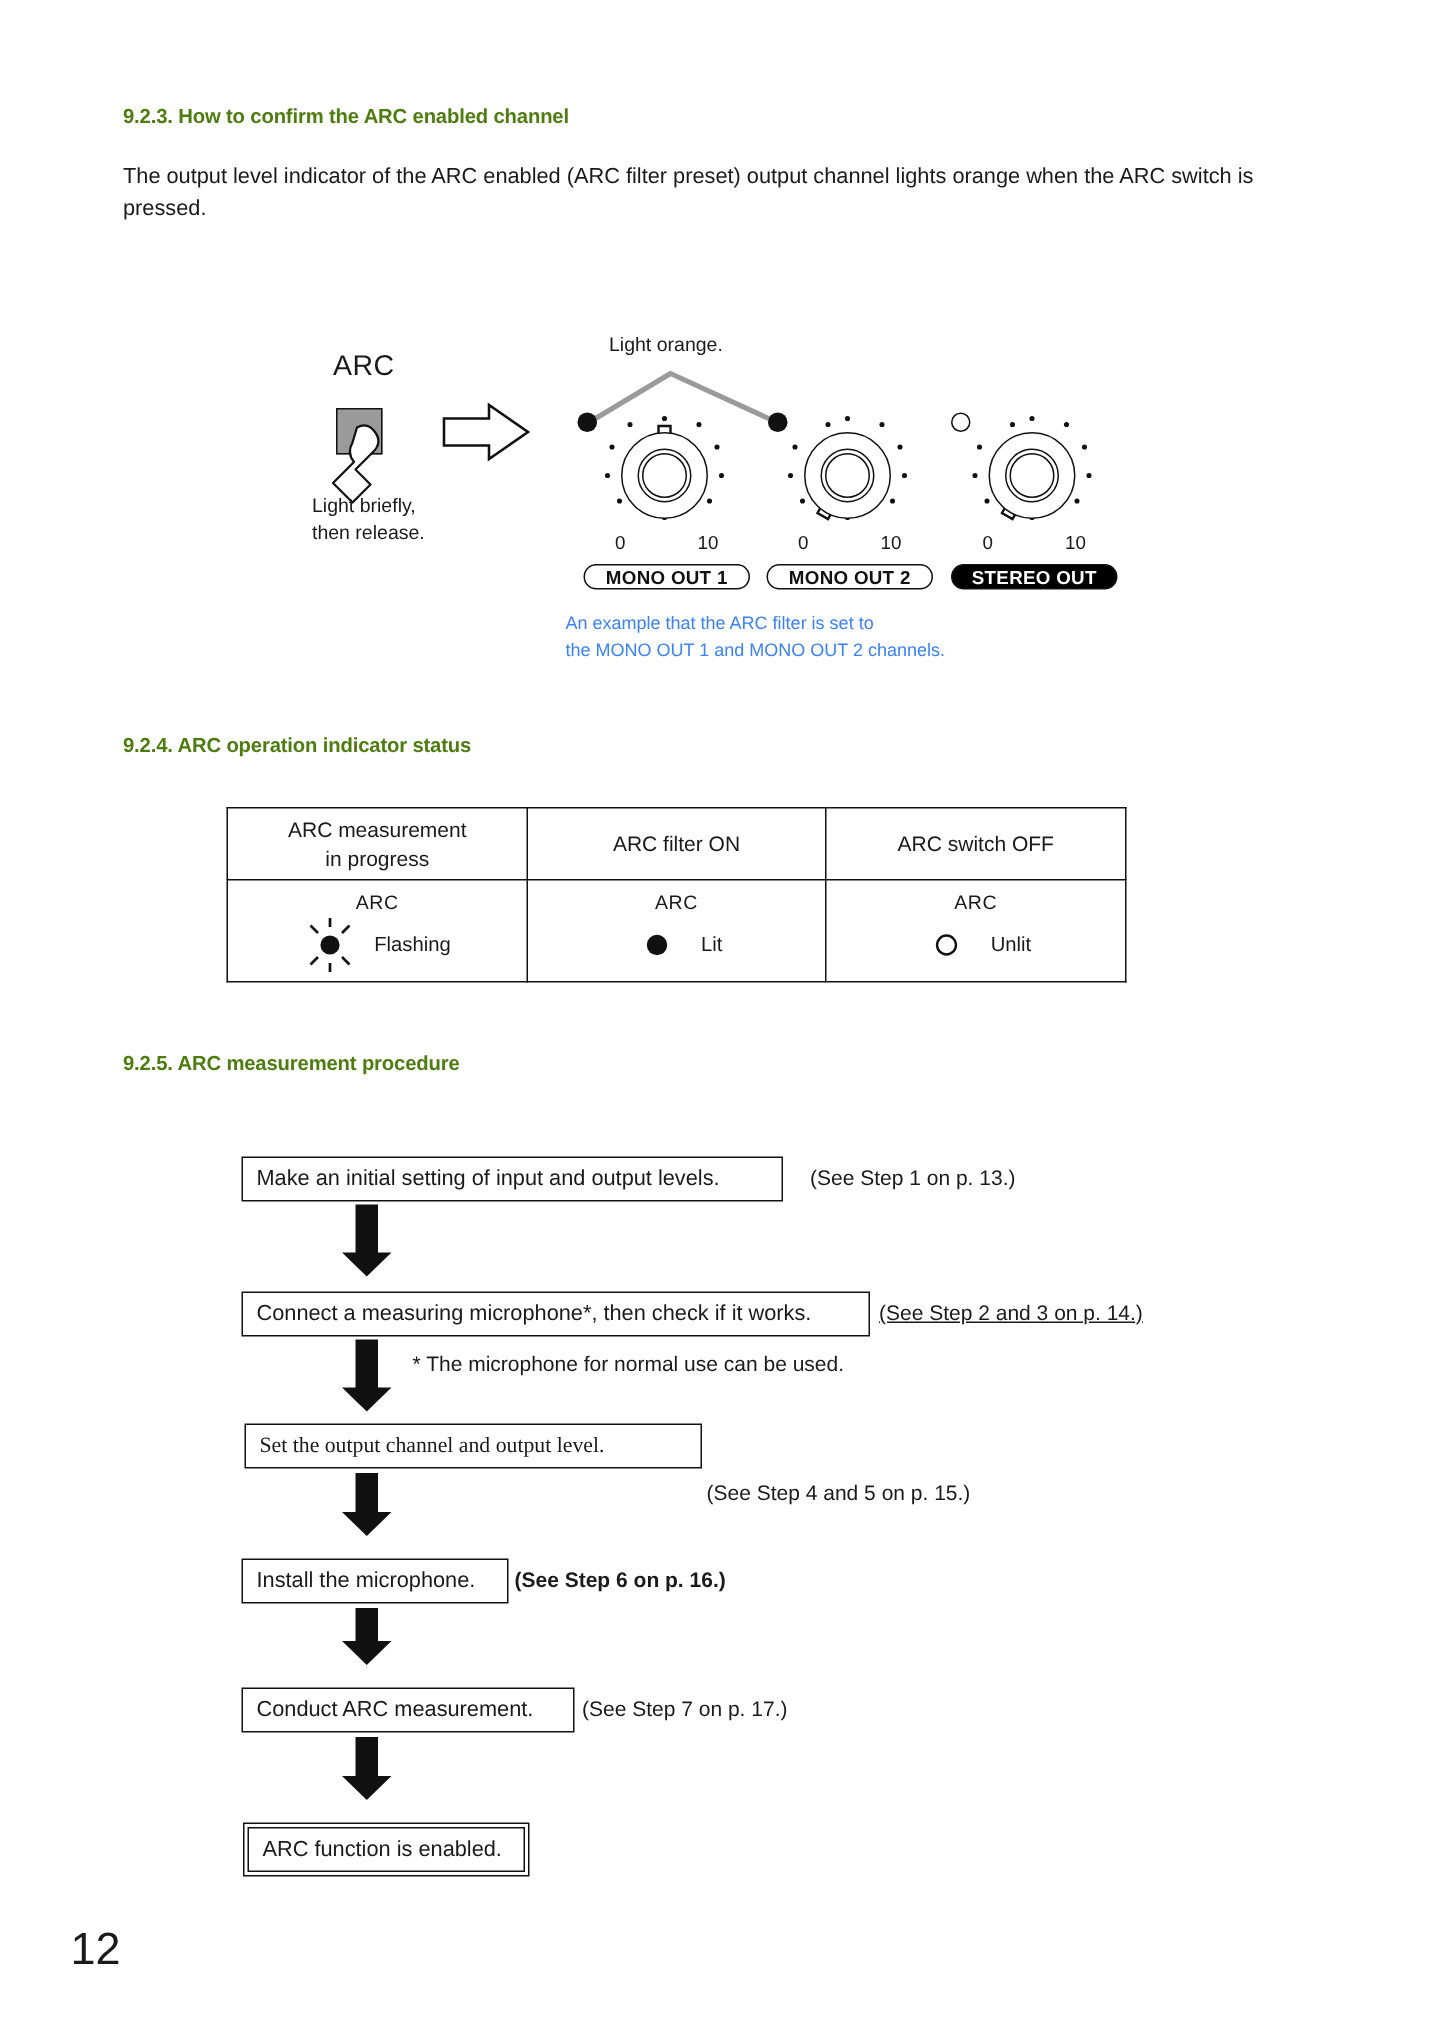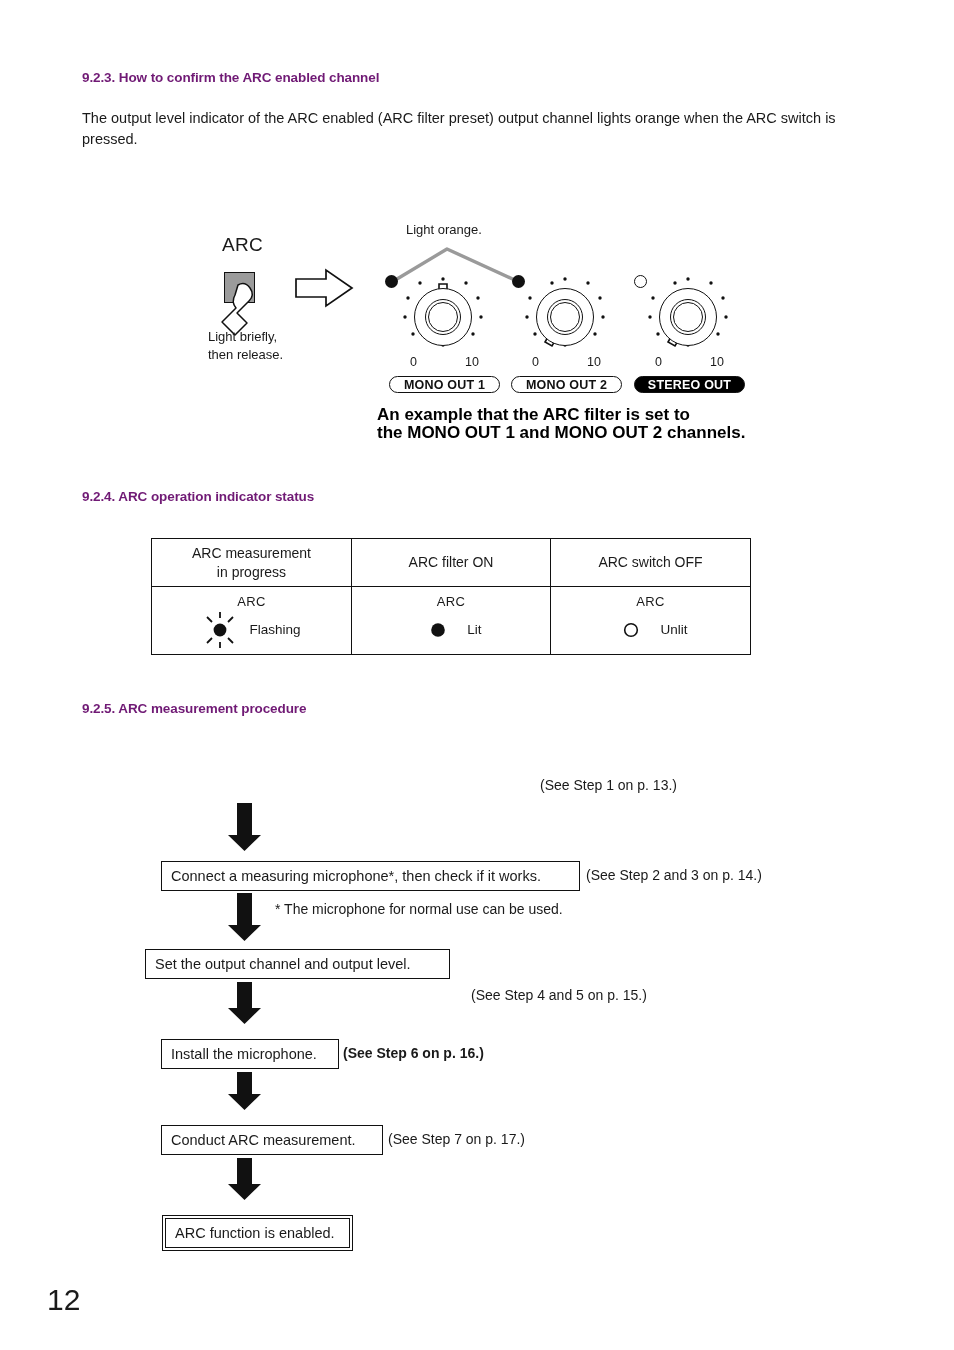--- a/index.html
+++ b/index.html
@@ -16,35 +16,34 @@
     overflow: hidden;
   }
   .page { position: absolute; inset: 0; }
 
   
   .h-sec {
     position: absolute;
     font-size: 13.5px;
     font-weight: bold;
     letter-spacing: -0.1px;
-    color: #701a75;
+    color: #4d7c0f;
     white-space: nowrap;
   }
   .body-text {
     position: absolute;
     font-size: 14.5px;
     line-height: 21px;
     color: #1a1a1a;
   }
   .cap {
     position: absolute;
-    font-size: 17px;
+    font-size: 12px;
     line-height: 18px;
-    color: #000000;
-    font-weight: bold;
+    color: #3b82f6;
   }
 
   
   .fig1 { position: absolute; left: 0; top: 0; width: 954px; height: 1350px; pointer-events: none; }
 
   .arc-label {
     position: absolute;
     font-size: 19px;
     color: #1a1a1a;
     letter-spacing: 0.3px;
@@ -357,28 +356,29 @@
   <svg class="fig1" width="954" height="1350" viewBox="0 0 954 1350" xmlns="http://www.w3.org/2000/svg">
     <g fill="#111111">
       <path d="M237,803 L252,803 L252,835 L261,835 L244.5,851 L228,835 L237,835 Z"></path>
       <path d="M237,893 L252,893 L252,925 L261,925 L244.5,941 L228,925 L237,925 Z"></path>
       <path d="M237,982 L252,982 L252,1008 L261,1008 L244.5,1024 L228,1008 L237,1008 Z"></path>
       <path d="M237,1072 L252,1072 L252,1094 L261,1094 L244.5,1110 L228,1094 L237,1094 Z"></path>
       <path d="M237,1158 L252,1158 L252,1184 L261,1184 L244.5,1200 L228,1184 L237,1184 Z"></path>
     </g>
   </svg>
 
+  <div class="fbox" style="left:161px; top:771px; width:361px; height:30px;">Make an initial setting of input and output levels.</div>
   <div class="fnote" style="left:528px; top:777px;margin-left:12px;">(See Step 1 on p. 13.)</div>
 
   <div class="fbox" style="left:161px; top:861px; width:419px; height:30px;">Connect a measuring microphone*, then check if it works.</div>
-  <div class="fnote" style="left:586px; top:867px;">(See Step 2 and 3 on p. 14.)</div>
+  <div class="fnote" style="left:586px; top:867px;text-decoration:underline;">(See Step 2 and 3 on p. 14.)</div>
 
   <div class="fnote" style="left:275px; top:901px;">* The microphone for normal use can be used.</div>
 
-  <div class="fbox" style="left:145px; top:949px; width:305px; height:30px;">Set the output channel and output level.</div>
+  <div class="fbox" style="left:163px; top:949px; width:305px; height:30px;font-family:Liberation Serif, serif;">Set the output channel and output level.</div>
   <div class="fnote" style="left:471px; top:955px;margin-top:32px;">(See Step 4 and 5 on p. 15.)</div>
 
   <div class="fbox" style="left:161px; top:1039px; width:178px; height:30px;">Install the microphone.</div>
   <div class="fnote" style="left:343px; top:1045px;font-weight:bold;">(See Step 6 on p. 16.)</div>
 
   <div class="fbox" style="left:161px; top:1125px; width:222px; height:30px;">Conduct ARC measurement.</div>
   <div class="fnote" style="left:388px; top:1131px;">(See Step 7 on p. 17.)</div>
 
   <div class="fbox dbl" style="left:165px; top:1218px; width:185px; height:30px;">ARC function is enabled.</div>
 

